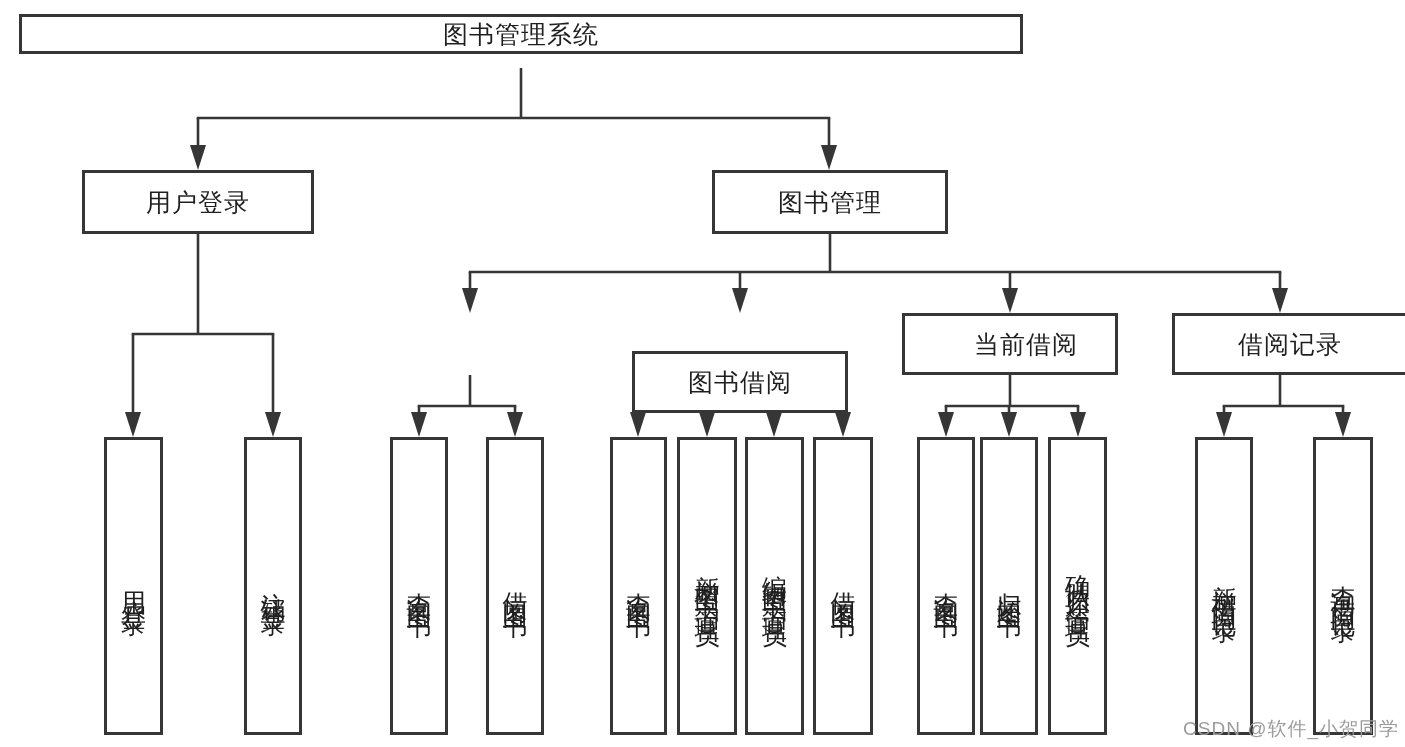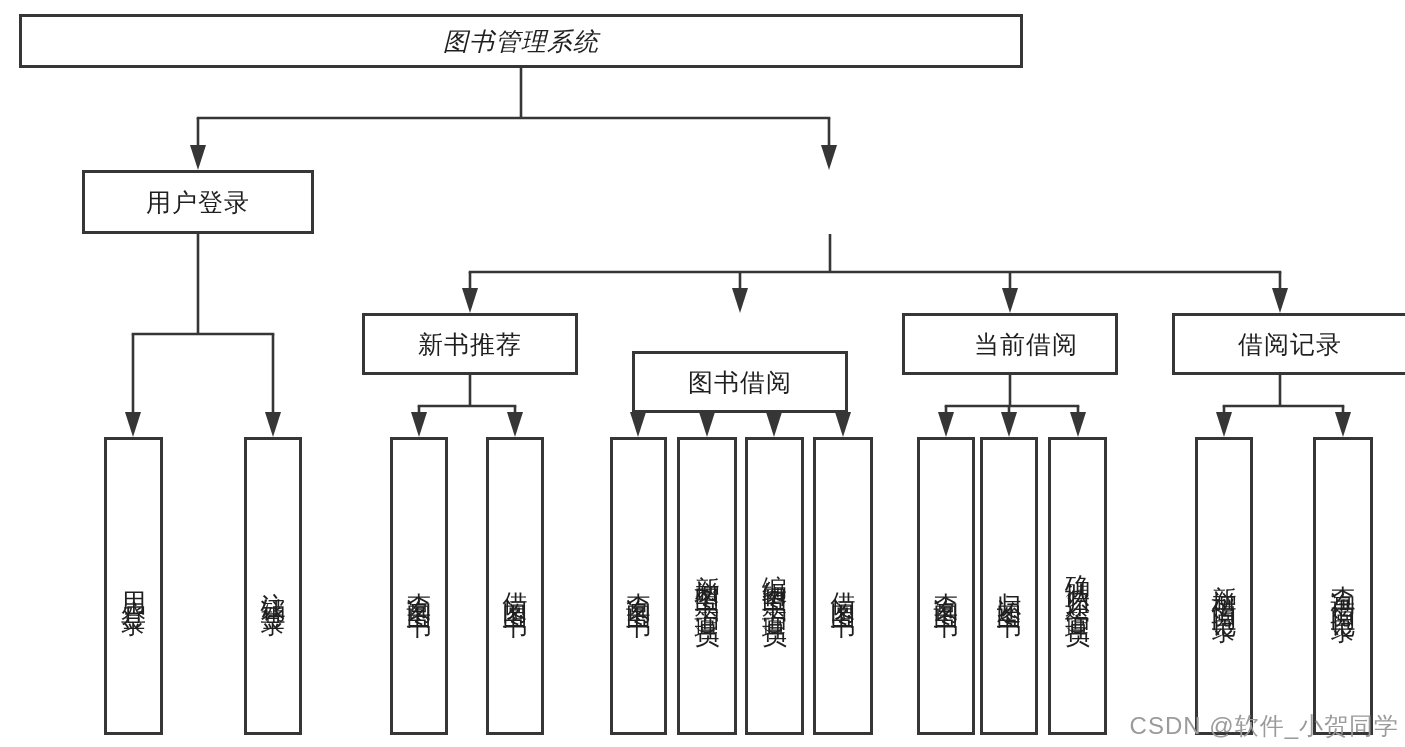--- a/index.html
+++ b/index.html
@@ -23,21 +23,21 @@
     font-size:25px;letter-spacing:1px;line-height:1;white-space:nowrap;
     color:var(--text,#1f1f1f);
   }
   .leaf span{
     writing-mode:vertical-rl;
     font-size:25px;letter-spacing:7px;line-height:1;
     color:var(--text,#1f1f1f);
   }
   #watermark{
     position:absolute;right:6px;bottom:5px;
-    font-size:24px;letter-spacing:1px;
+    font-size:19px;letter-spacing:1px;
     color:var(--wm,#9b9b9b);
     white-space:nowrap;
   }
 </style>
 </head>
 <body>
 
 <div id="stage">
 
   <svg id="connectors" viewBox="0 0 1405 747" xmlns="http://www.w3.org/2000/svg">
@@ -102,31 +102,31 @@
       <g>
         <line x1="1280" y1="375" x2="1280" y2="406" stroke="#363636" stroke-width="2.6"></line>
         <line x1="1222.7" y1="406" x2="1344.3" y2="406" stroke="#363636" stroke-width="2.6"></line>
         <line x1="1224" y1="406" x2="1224" y2="415" stroke="#363636" stroke-width="2.6"></line>
         <polygon points="1216,412 1232,412 1224,437" fill="#363636"></polygon>
         <line x1="1343" y1="406" x2="1343" y2="415" stroke="#363636" stroke-width="2.6"></line>
         <polygon points="1335,412 1351,412 1343,437" fill="#363636"></polygon>
       </g>
     </svg>
 
-  <div class="node" style="left:19px;top:14px;width:1004px;height:54px;font-style:italic;">
+  <div class="node" style="left:19px;top:14px;width:1004px;height:40px;">
     <span class="hlabel">图书管理系统</span>
   </div>
 
   <div class="node" style="left:82px;top:170px;width:232px;height:64px;">
     <span class="hlabel">用户登录</span>
   </div>
+  <div class="node" style="left:712px;top:170px;width:236px;height:64px;">
+    <span class="hlabel">图书管理</span>
+  </div>
 
-  <div class="node" style="left:362px;top:313px;width:216px;height:62px;">
-    <span class="hlabel">新书推荐</span>
-  </div>
   <div class="node" style="left:632px;top:313px;width:216px;height:62px;margin-top:38px;">
     <span class="hlabel">图书借阅</span>
   </div>
   <div class="node" style="left:902px;top:313px;width:216px;height:62px;padding-left:32px;">
     <span class="hlabel">当前借阅</span>
   </div>
   <div class="node" style="left:1172px;top:313px;width:236px;height:62px;">
     <span class="hlabel">借阅记录</span>
   </div>
 

